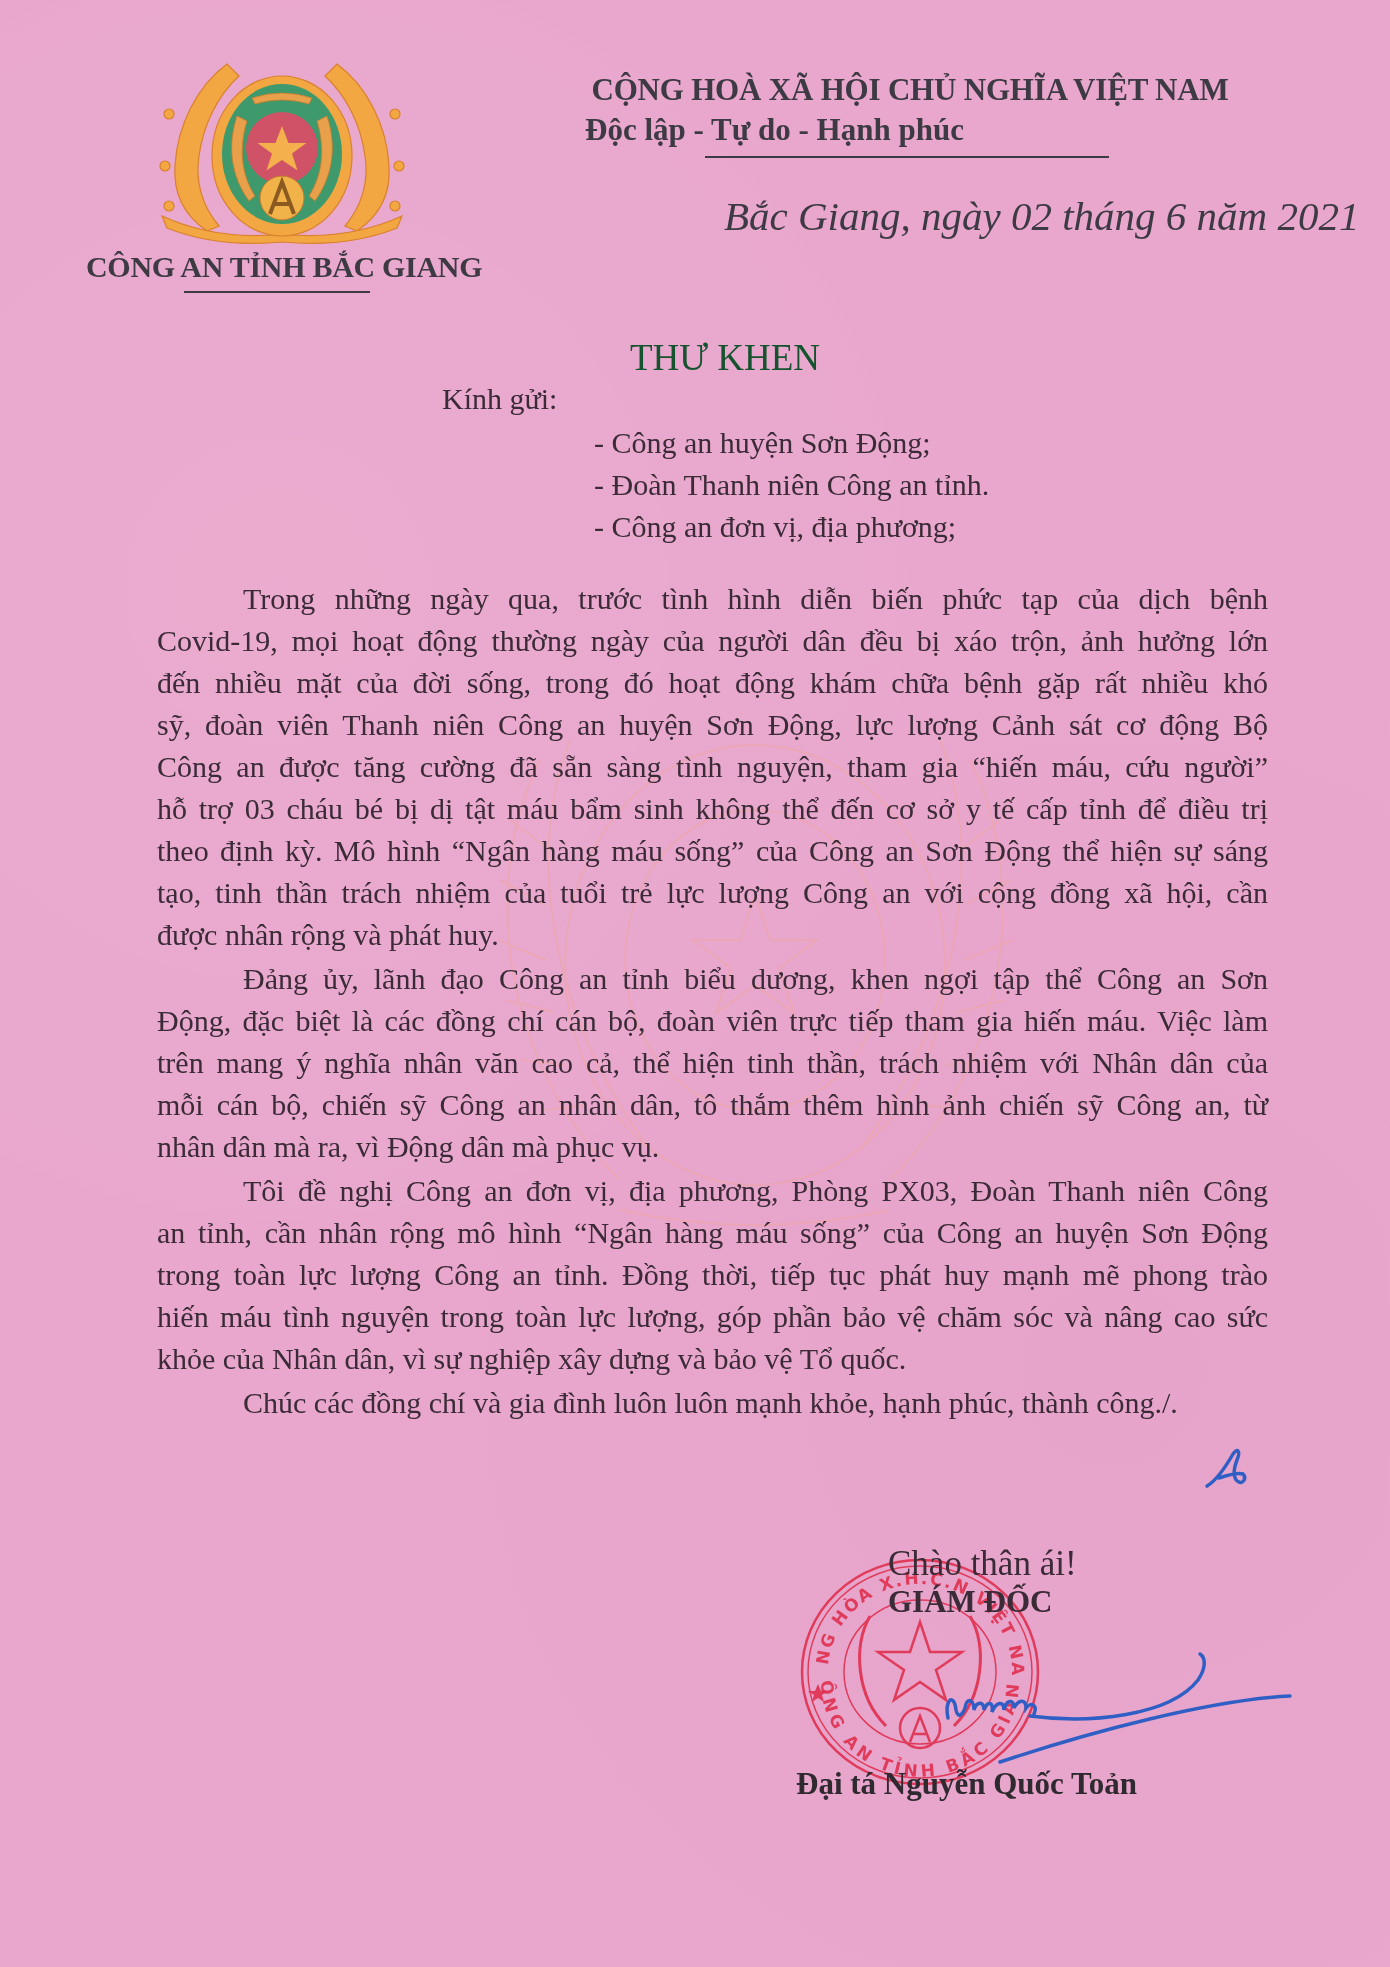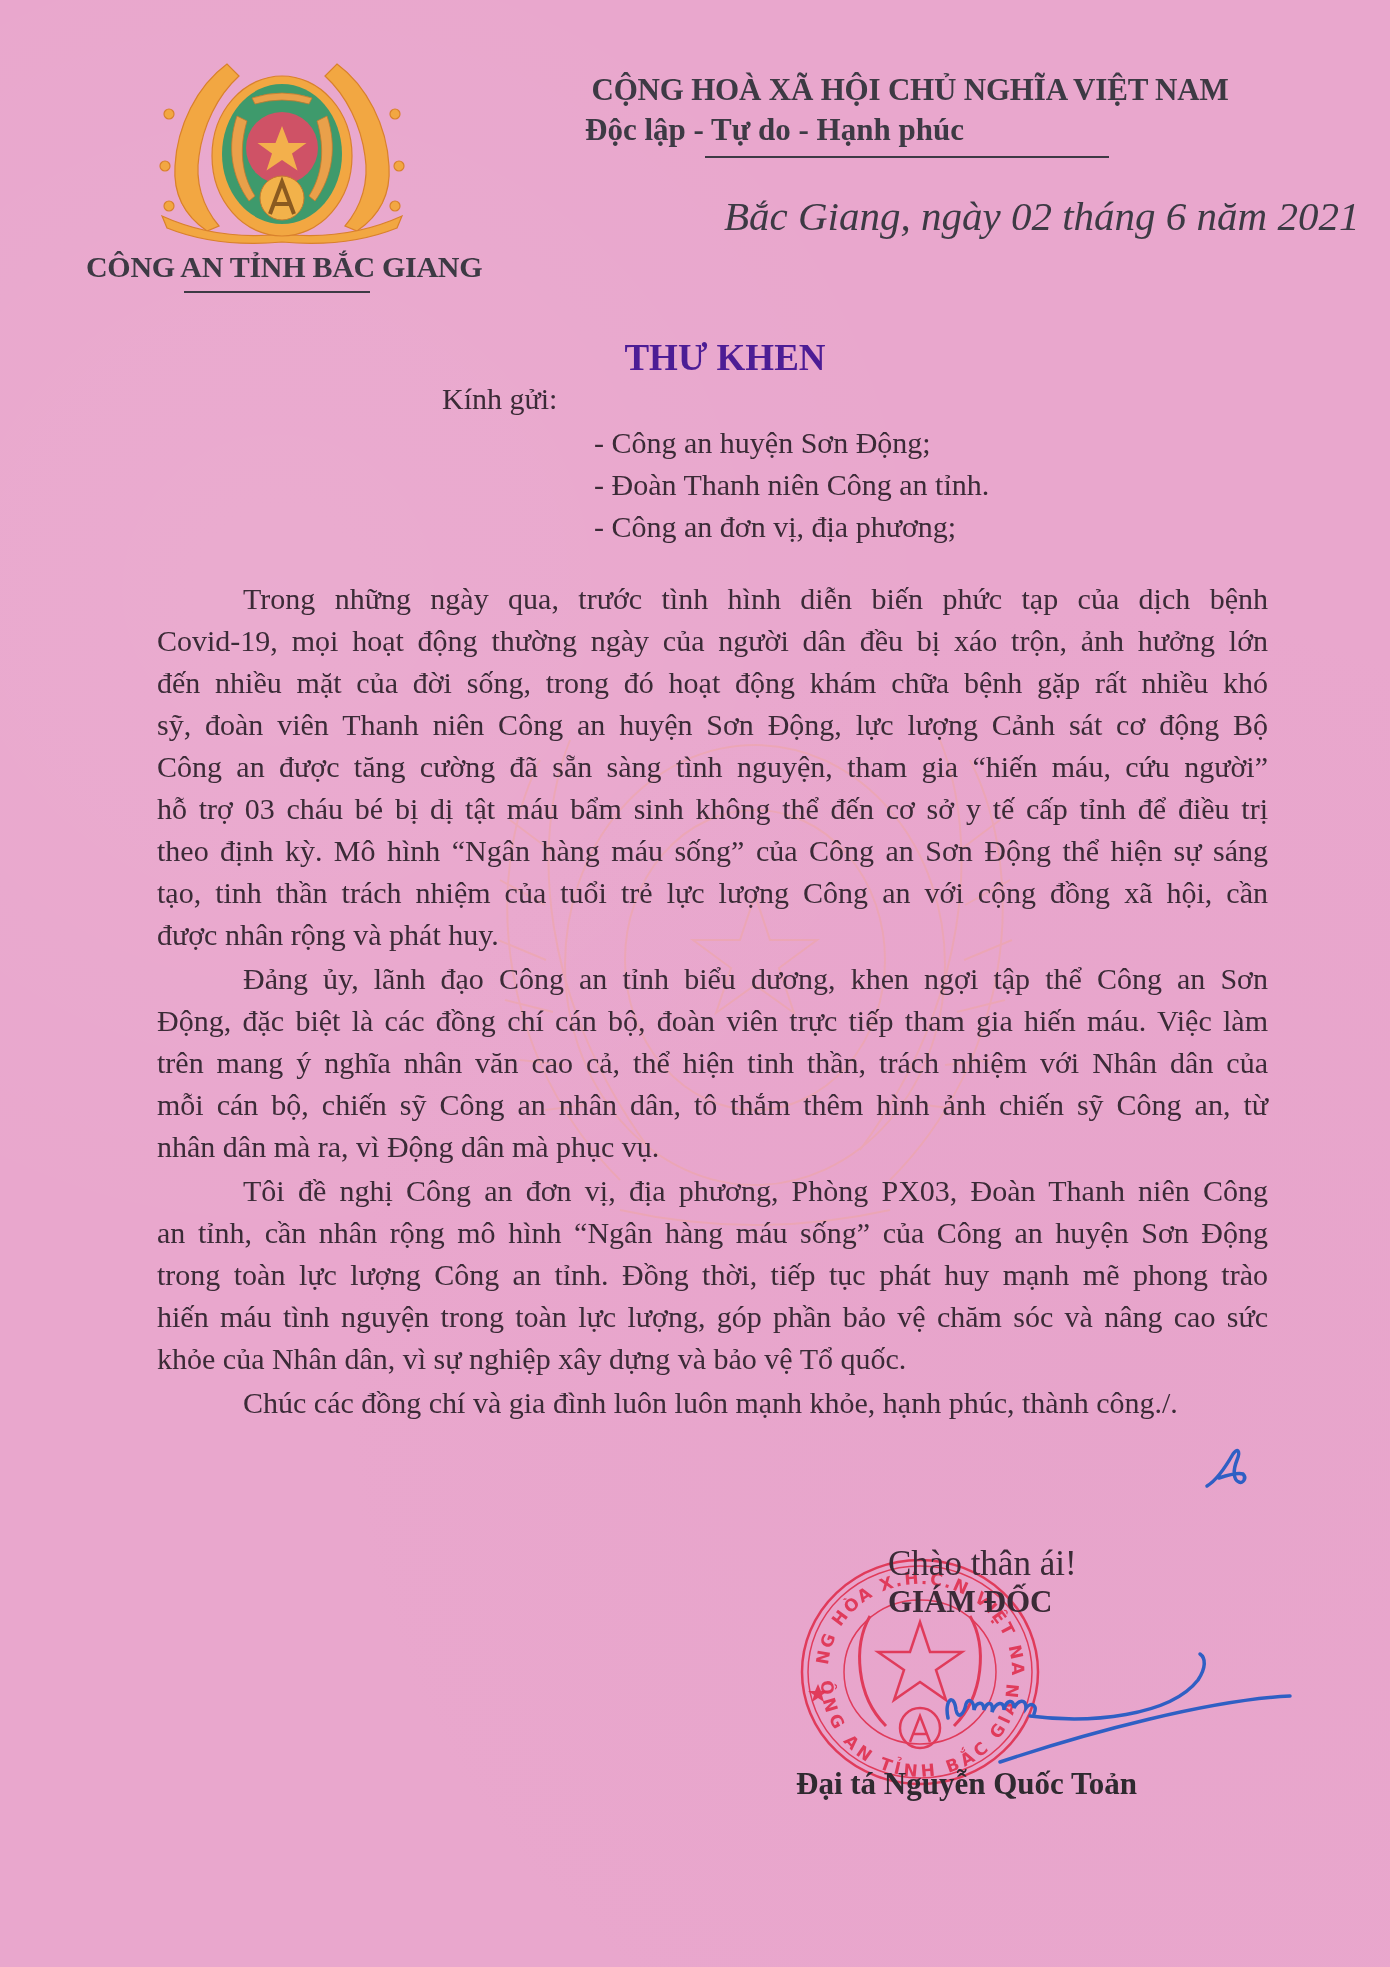--- a/index.html
+++ b/index.html
@@ -27,21 +27,21 @@
   .nation { left:585px; top:72px; width:650px; text-align:center;
     font-weight:bold; font-size:31px; color:#3d3a44; white-space:nowrap; letter-spacing:-0.2px; }
   .motto { left:585px; top:112px; width:650px; 
     font-weight:bold; font-size:31px; color:#3d3a44; white-space:nowrap; }
   .motto-rule { left:705px; top:156px; width:404px; height:0; border-top:2px solid #3d3a44; }
   .dateline { left:724px; top:192px; width:520px; text-align:right;
     font-style:italic; font-size:41px; color:#3d3a44; white-space:nowrap; }
 
   
   .title { left:560px; top:336px; width:330px; text-align:center;
-    font-weight:bold; font-size:37px; color:#4c1d95; white-space:nowrap; }
+    font-weight:normal; font-size:37px; color:#14532d; white-space:nowrap; }
   .salutation { left:442px; top:382px; font-size:30px; white-space:nowrap; }
   .recipients { left:594px; top:422px; font-size:30px; line-height:42px; }
   .recipients div { white-space:nowrap; }
 
   
   .body { left:157px; top:578px; width:1111px; font-size:30px; line-height:42px; }
   .para { margin:0; }
   .line { display:block; text-align:justify; text-align-last:justify; white-space:nowrap; height:42px; }
   .line.last { text-align-last:left; }
   .line.indent { padding-left:86px; }

